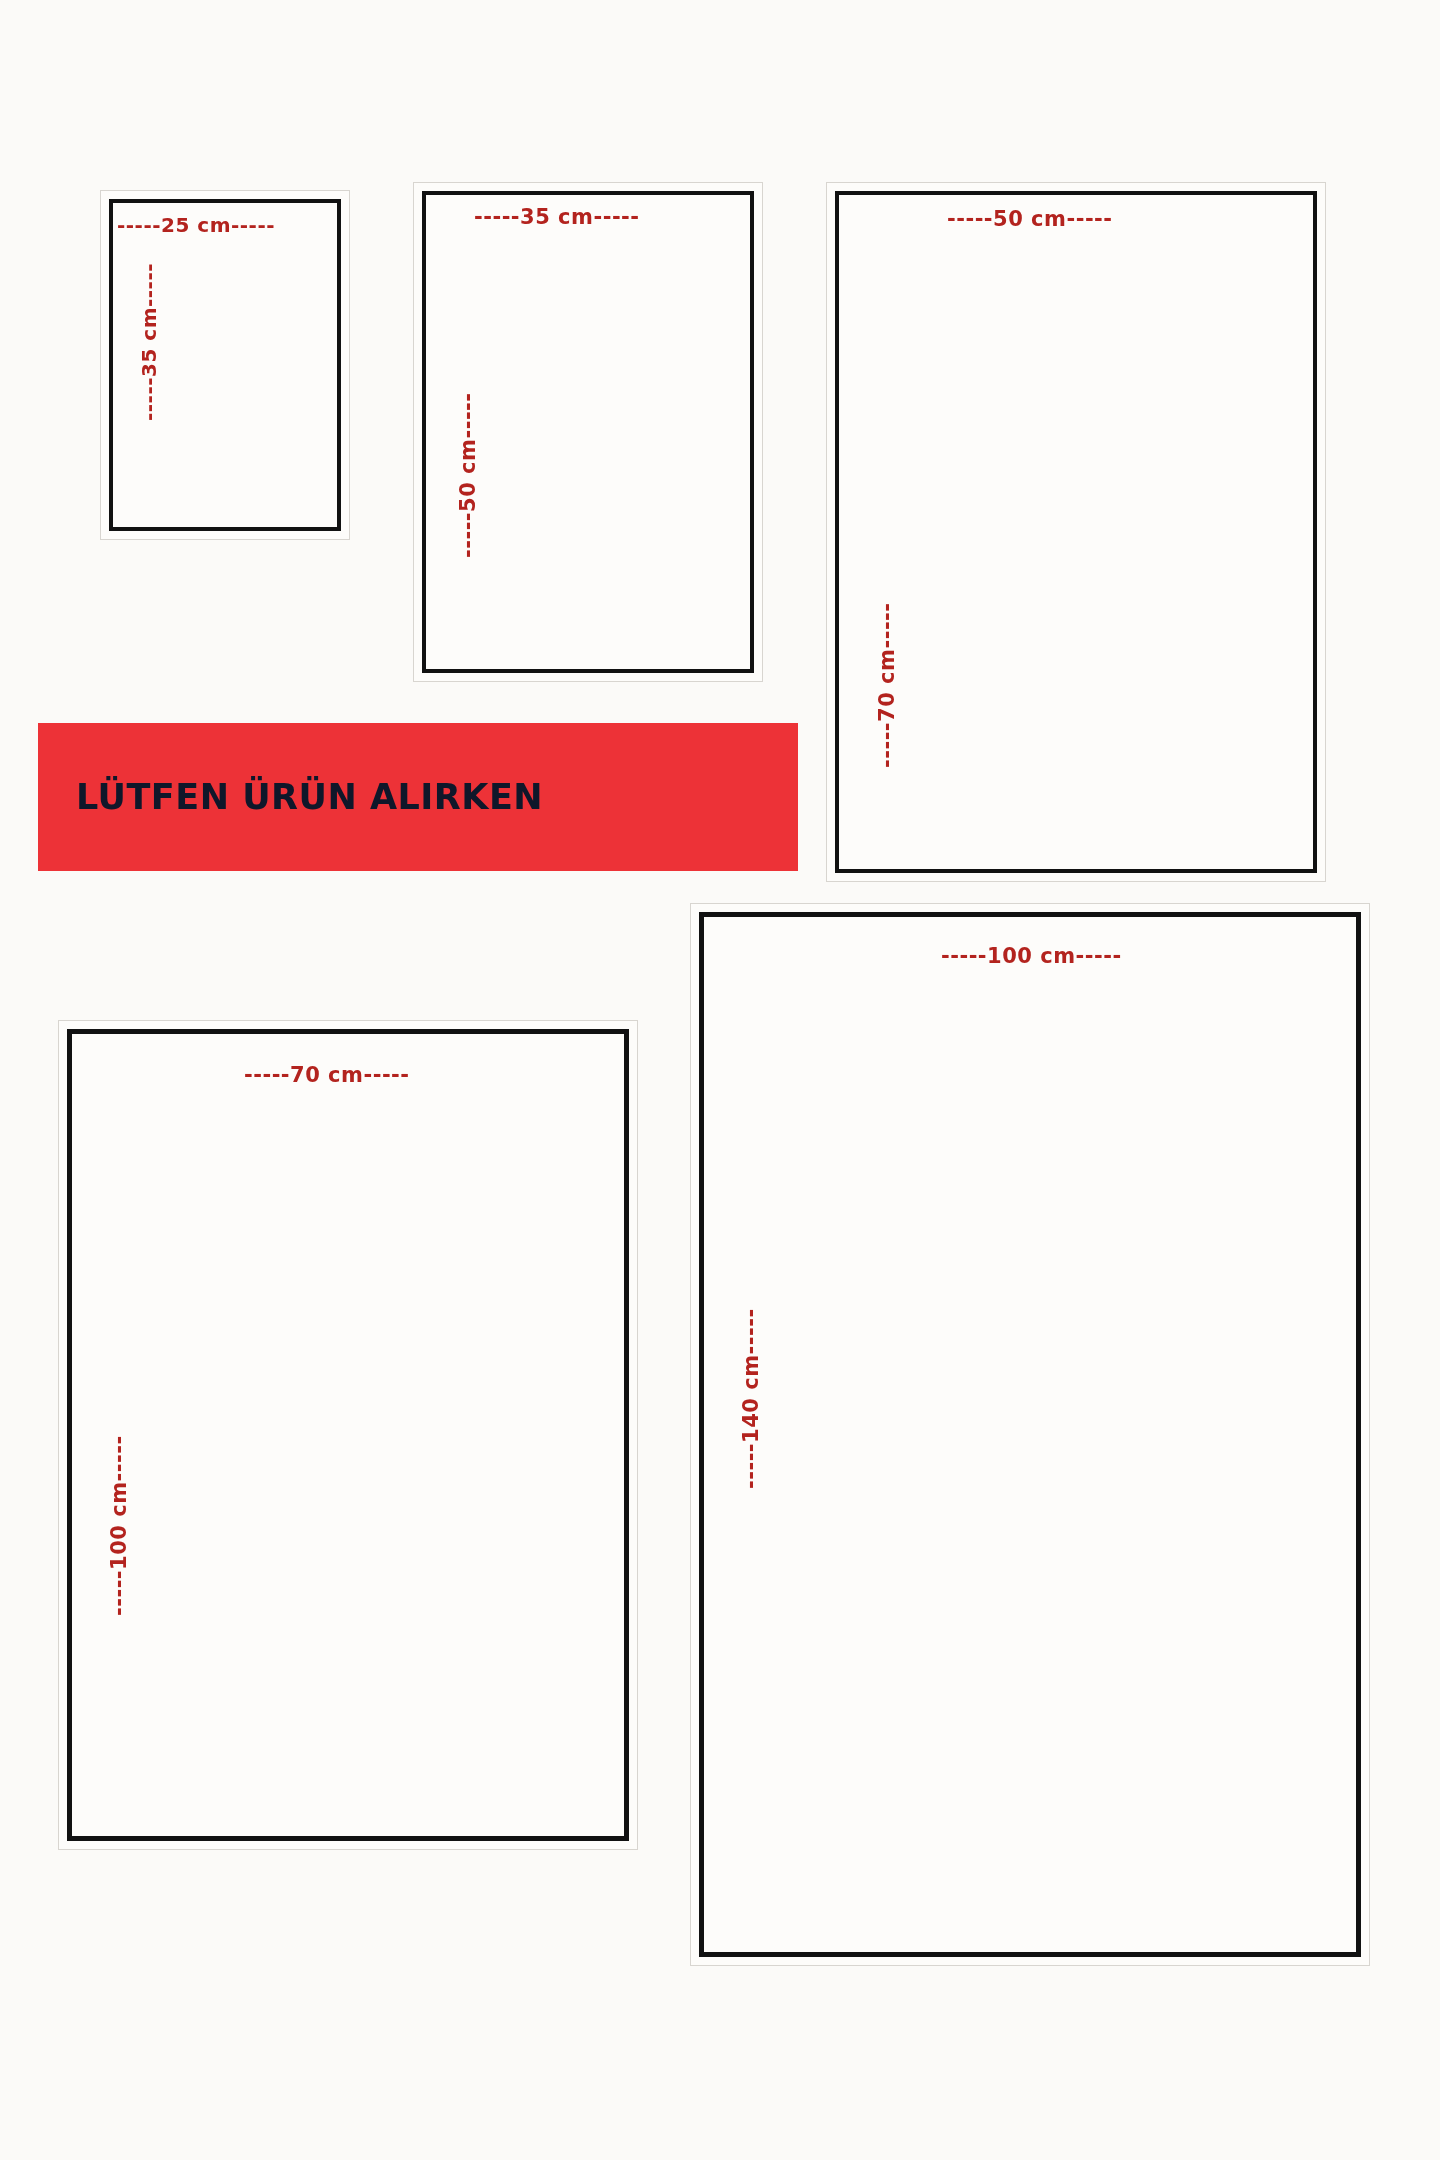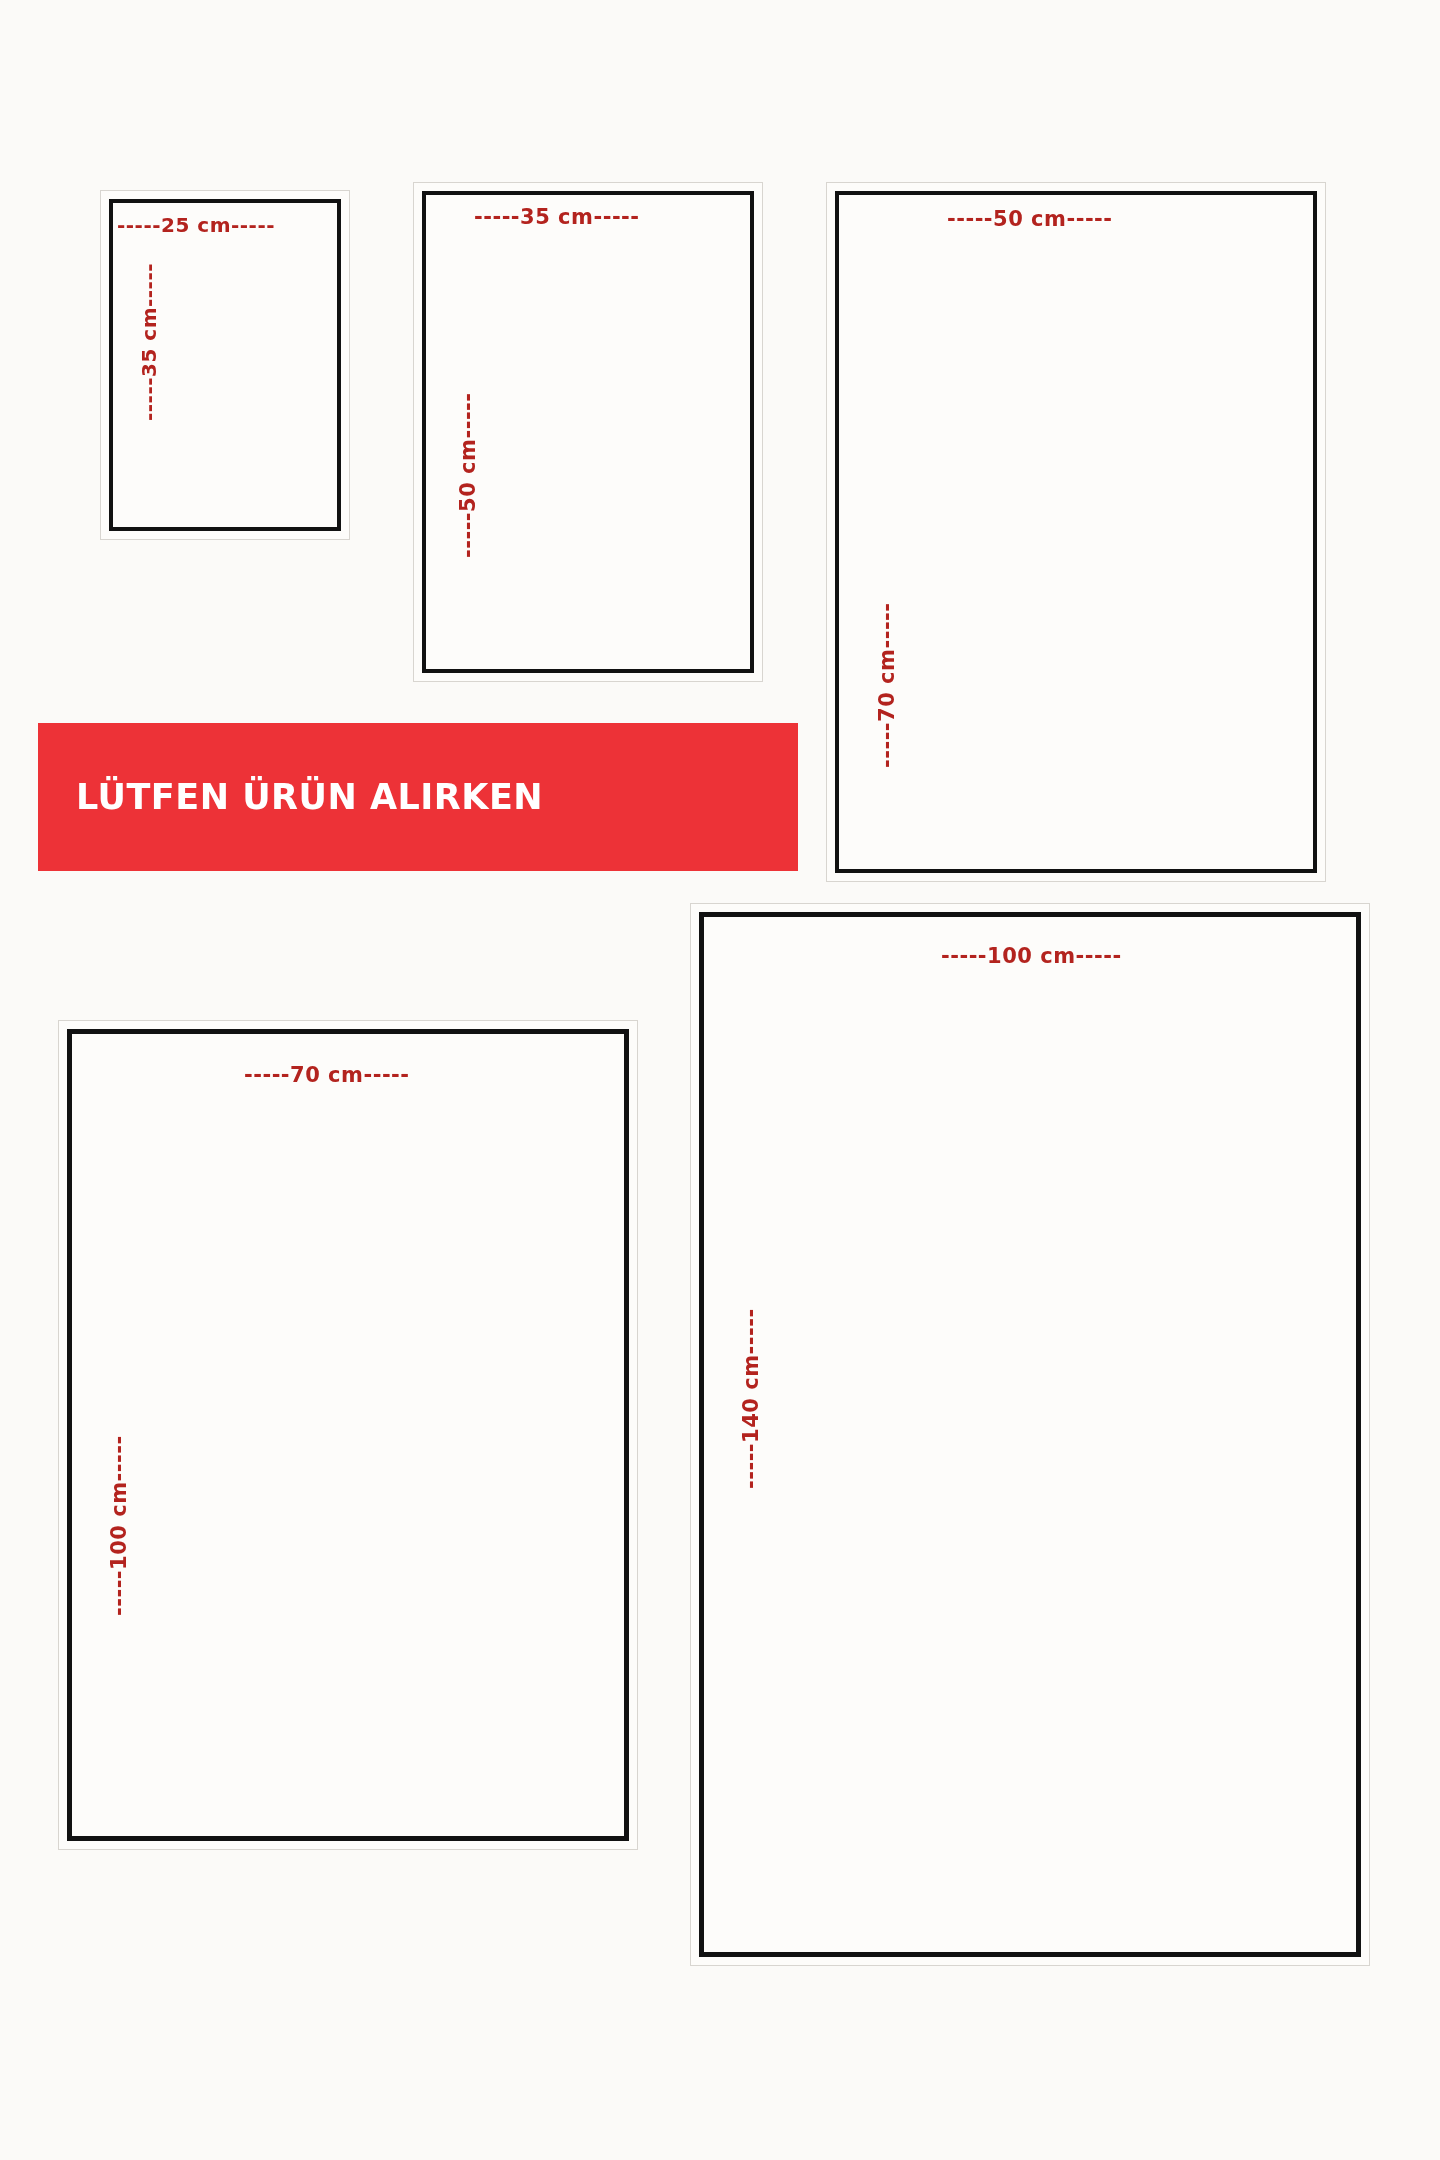--- a/index.html
+++ b/index.html
@@ -57,21 +57,21 @@
   .banner {
     position: absolute;
     background: #ed3237;
     display: flex;
     flex-direction: column;
     justify-content: center;
     box-sizing: border-box;
     padding-left: 38px;
   }
   .banner .line {
-    color: #ffffff;
+    color: #0f172a;
     font-weight: bold;
     font-size: 35px;
     line-height: 1.38;
     letter-spacing: 0.5px;
     font-family: "DejaVu Sans", sans-serif;
   }
 </style>
 </head>
 <body>
 

